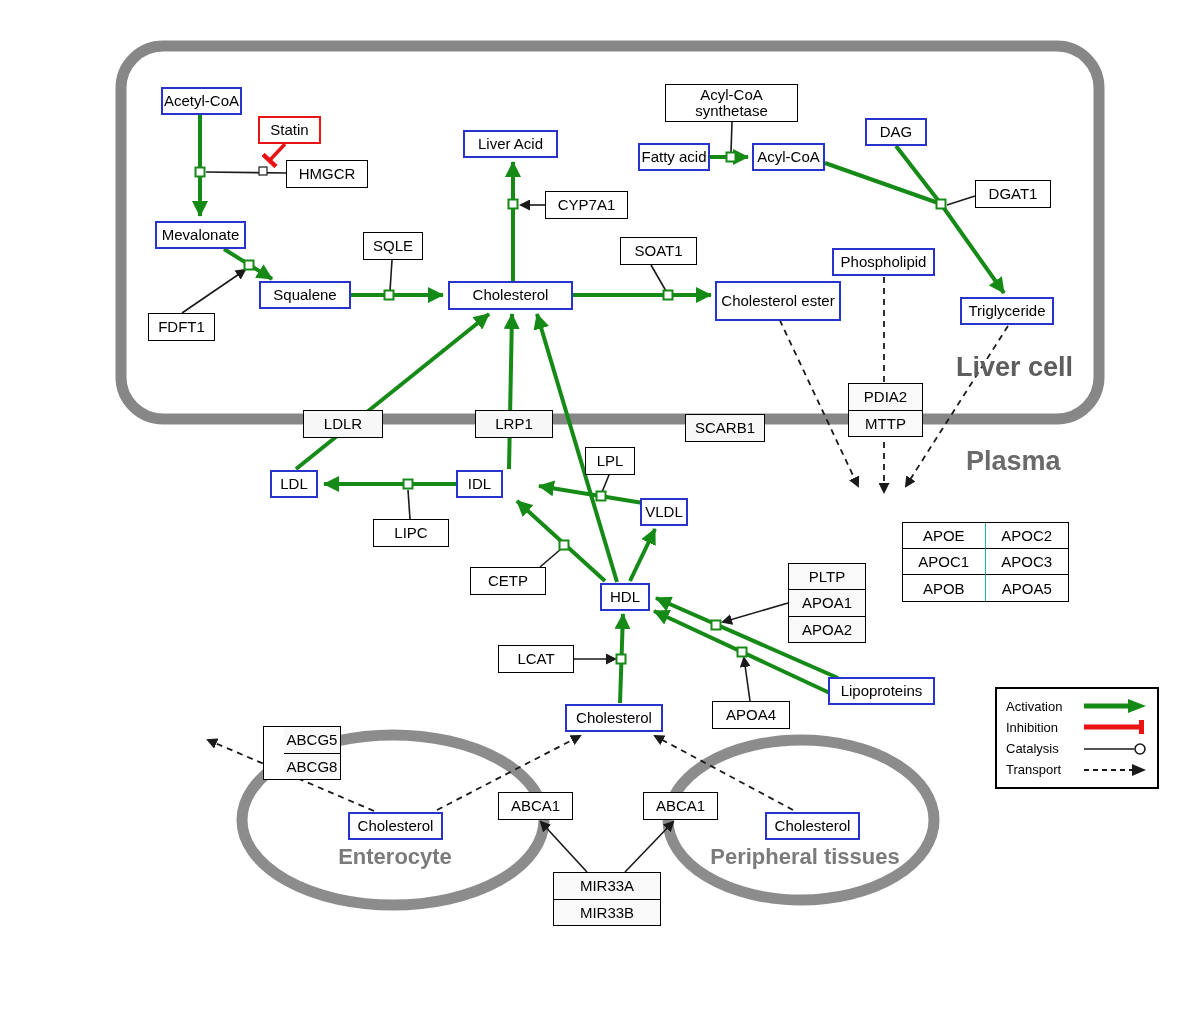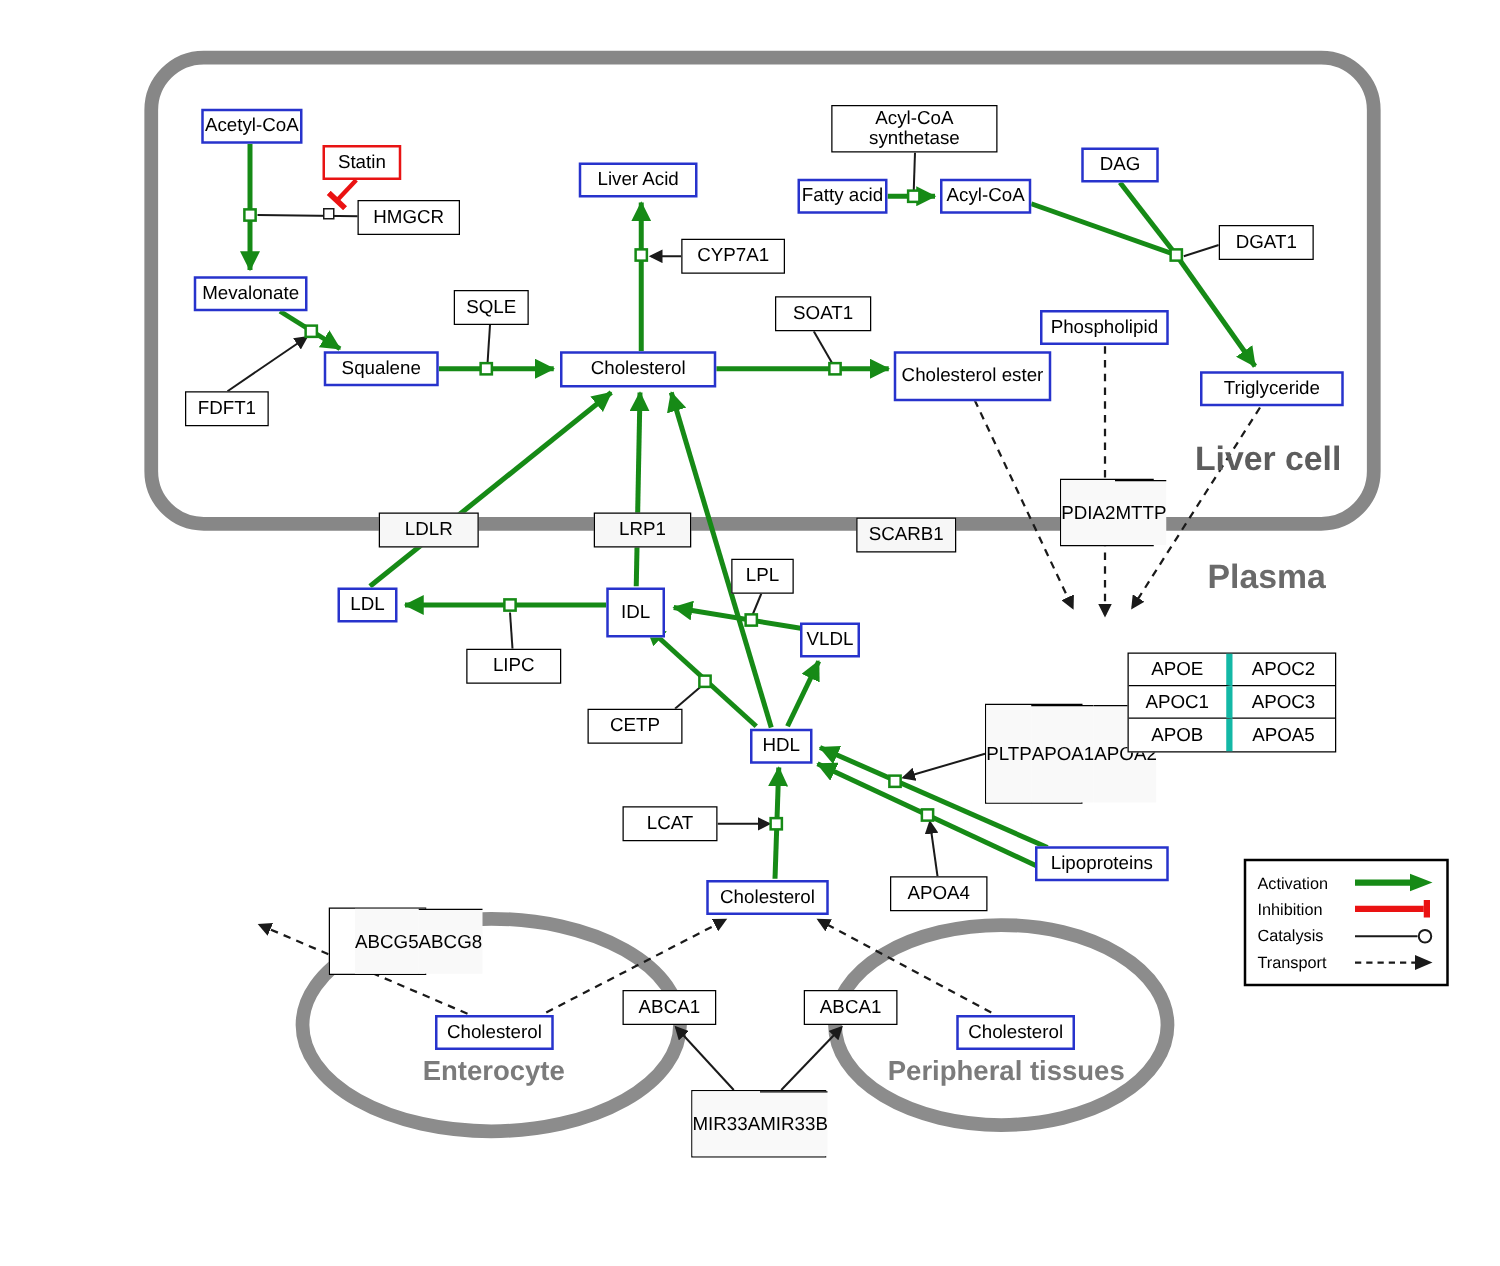--- a/index.html
+++ b/index.html
@@ -5,28 +5,28 @@
   * { margin:0; padding:0; box-sizing:border-box; }
   html,body { background:#ffffff; font-family:"Liberation Sans", sans-serif; }
   .canvas { position:relative; width:1200px; height:1013px; background:#fff; overflow:hidden; }
   svg.layer { position:absolute; left:0; top:0; }
   .box { position:absolute; display:flex; align-items:center; justify-content:center;
          background:#fff; color:#000; font-size:15px; line-height:1.1; text-align:left;
          white-space:nowrap; }
   .met  { border:2.5px solid #2733cc; }
   .gene { border:1.5px solid #000; }
   .drug { border:2.5px solid #e81313; }
-  .stack { position:absolute; border:1.5px solid #000; background:#fff; display:flex; flex-direction:row;text-align:right; }
+  .stack { position:absolute; border:1.5px solid #000; background:#fff; display:flex; flex-direction:column;text-align:right; }
   .stack .row { flex:1; display:flex; align-items:center; justify-content:center; font-size:15px;
                 border-top:1px solid #000; background:#f9f9f9; }
   .stack .row:first-child { border-top:none; }
   .apotable { position:absolute; display:grid; grid-template-columns:1fr 1fr; grid-auto-rows:1fr;
               border:1.5px solid #000; background:#fff; }
   .apotable .cell { display:flex; align-items:center; justify-content:center; font-size:15px;
-                    border-right:5px solid #14b8a6; border-bottom:1px solid #000; }
+                    border-right:1px solid #14b8a6; border-bottom:1px solid #000; }
   .apotable .cell.no-r { border-right:none; }
   .apotable .cell.no-b { border-bottom:none; }
   .comp-label { position:absolute; font-weight:bold; color:#6a6a6a; }
   .legend { position:absolute; left:995px; top:687px; width:164px; height:102px;
             border:2.5px solid #000; background:#fff; padding:7px 9px;
             display:flex; flex-direction:column; justify-content:space-between; }
   .legend .lrow { display:flex; align-items:center; justify-content:space-between; height:20px; }
   .legend .ltext { font-size:13px; color:#000; }
 </style>
 </head>
@@ -123,23 +123,23 @@
   <div class="box met" style="left:161px;top:87px;width:81px;height:28px;">Acetyl-CoA</div>
   <div class="box met" style="left:155px;top:221px;width:91px;height:28px;">Mevalonate</div>
   <div class="box met" style="left:259px;top:281px;width:92px;height:28px;">Squalene</div>
   <div class="box met" style="left:463px;top:130px;width:95px;height:28px;">Liver Acid</div>
   <div class="box met" style="left:448px;top:281px;width:125px;height:29px;">Cholesterol</div>
   <div class="box met" style="left:715px;top:281px;width:126px;height:40px;">Cholesterol ester</div>
   <div class="box met" style="left:638px;top:143px;width:72px;height:28px;">Fatty acid</div>
   <div class="box met" style="left:752px;top:143px;width:73px;height:28px;">Acyl-CoA</div>
   <div class="box met" style="left:865px;top:118px;width:62px;height:28px;">DAG</div>
   <div class="box met" style="left:832px;top:248px;width:103px;height:28px;">Phospholipid</div>
-  <div class="box met" style="left:960px;top:297px;width:115px;height:28px;">Triglyceride</div>
+  <div class="box met" style="left:960px;top:297px;width:94px;height:28px;">Triglyceride</div>
   <div class="box met" style="left:270px;top:470px;width:48px;height:28px;">LDL</div>
-  <div class="box met" style="left:485px;top:470px;width:47px;height:40px;">IDL</div>
+  <div class="box met" style="left:456px;top:470px;width:47px;height:28px;">IDL</div>
   <div class="box met" style="left:640px;top:498px;width:48px;height:28px;">VLDL</div>
   <div class="box met" style="left:600px;top:583px;width:50px;height:28px;">HDL</div>
   <div class="box met" style="left:565px;top:704px;width:98px;height:28px;">Cholesterol</div>
   <div class="box met" style="left:828px;top:677px;width:107px;height:28px;">Lipoproteins</div>
   <div class="box met" style="left:348px;top:812px;width:95px;height:28px;">Cholesterol</div>
   <div class="box met" style="left:765px;top:812px;width:95px;height:28px;">Cholesterol</div>
 
   <div class="box drug" style="left:258px;top:116px;width:63px;height:28px;">Statin</div>
 
   <div class="box gene" style="left:286px;top:160px;width:82px;height:28px;">HMGCR</div>

